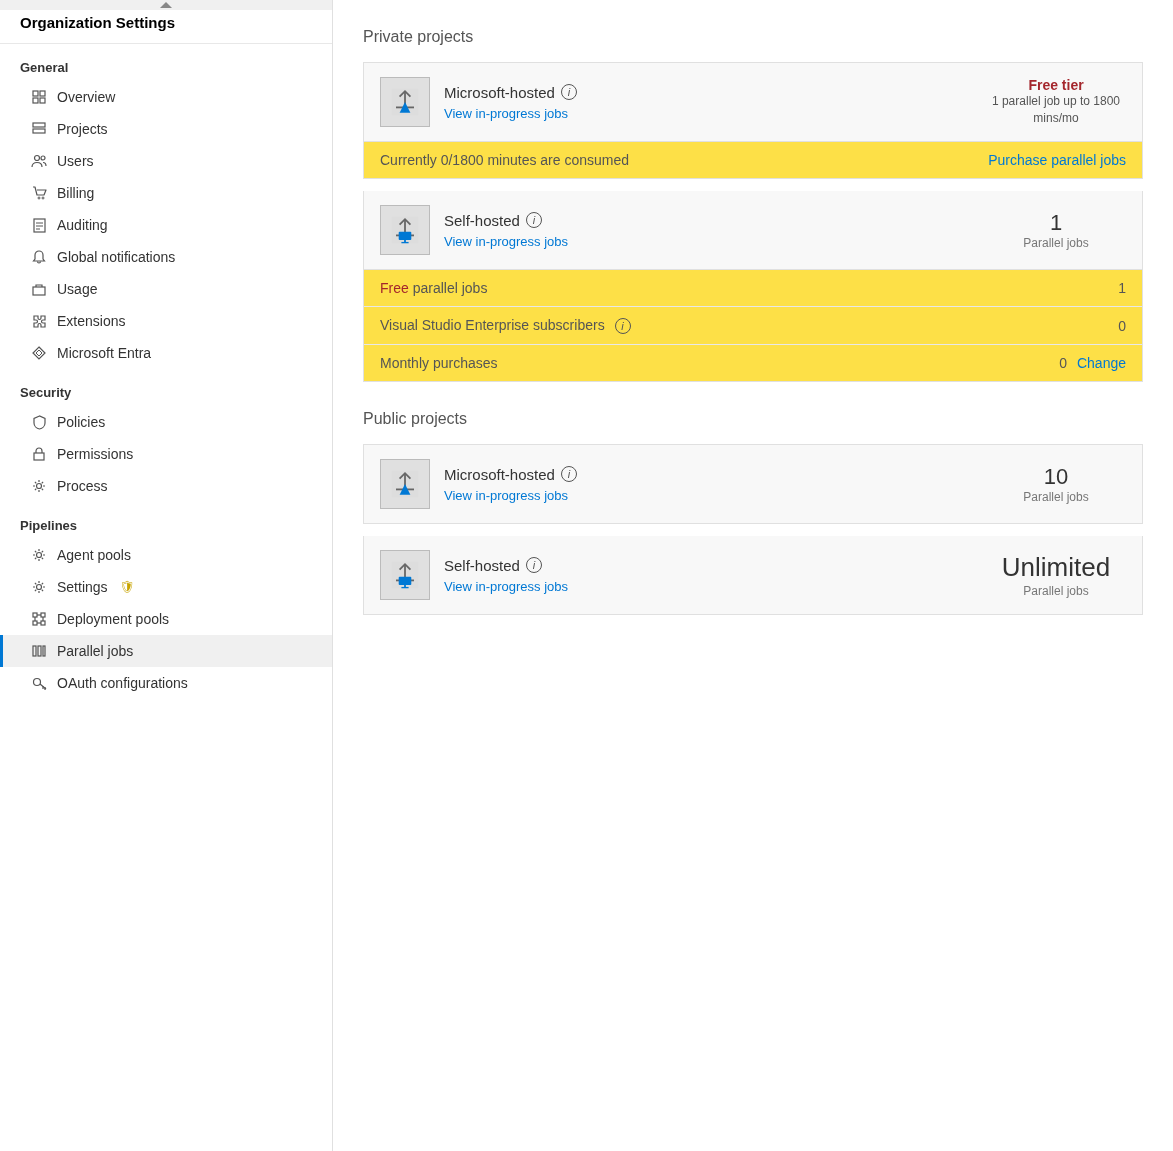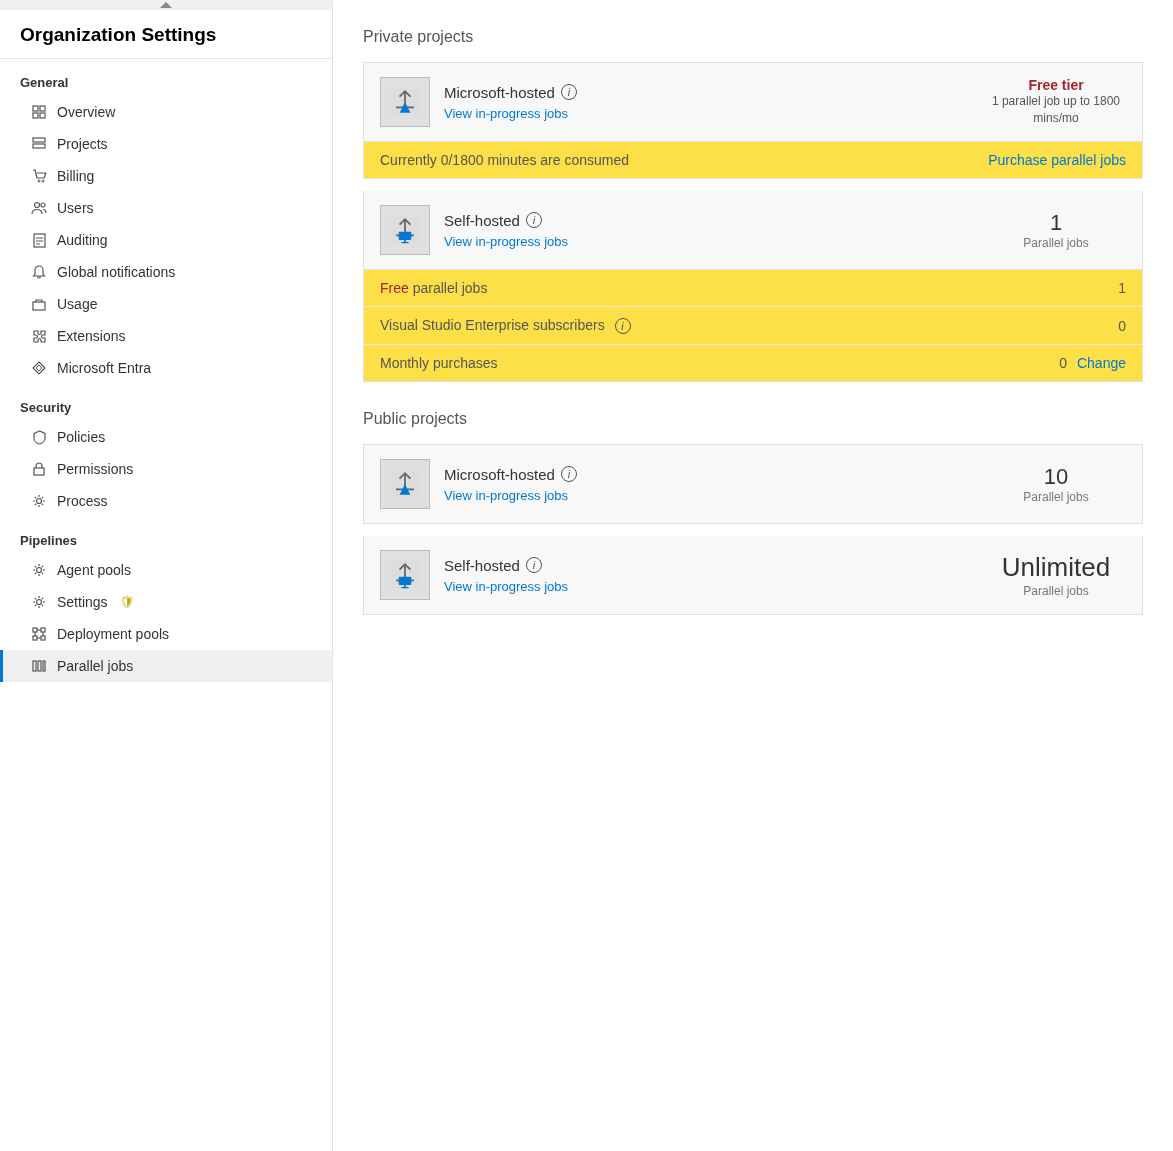--- a/index.html
+++ b/index.html
@@ -19,23 +19,23 @@
       width: 333px;
       min-width: 333px;
       background: #fff;
       border-right: 1px solid #e0e0e0;
       overflow-y: auto;
       display: flex;
       flex-direction: column;
     }
 
     .sidebar-title {
-      font-size: 19px;
+      font-size: 15px;
       font-weight: 700;
-      padding: 14px 20px 12px 20px;
+      padding: 4px 20px 12px 20px;
       color: #000;
       border-bottom: 1px solid #e8e8e8;
     }
 
     .sidebar-section-header {
       font-size: 13px;
       font-weight: 700;
       color: #333;
       padding: 16px 20px 6px 20px;
     }
@@ -296,39 +296,39 @@
       <svg width="14" height="14" viewBox="0 0 14 14" fill="none" xmlns="http://www.w3.org/2000/svg">
         <rect x="1" y="1" width="12" height="4" stroke="#555" stroke-width="1.2" fill="none"></rect>
         <rect x="1" y="7" width="12" height="4" stroke="#555" stroke-width="1.2" fill="none"></rect>
       </svg>
     </span>
     <span>Projects</span>
   </div>
 
   <div class="sidebar-item">
     <span class="sidebar-icon">
-      <svg width="15" height="14" viewBox="0 0 15 14" fill="none" xmlns="http://www.w3.org/2000/svg">
-        <path d="M1 1h2l2 8h7l2-5H5" stroke="#555" stroke-width="1.2" fill="none" stroke-linejoin="round"></path>
-        <circle cx="7" cy="12" r="1" stroke="#555" stroke-width="1" fill="none"></circle>
-        <circle cx="11" cy="12" r="1" stroke="#555" stroke-width="1" fill="none"></circle>
-      </svg>
-    </span>
-    <span>Billing</span>
-  </div>
-
-  <div class="sidebar-item">
-    <span class="sidebar-icon">
       <svg width="16" height="14" viewBox="0 0 16 14" fill="none" xmlns="http://www.w3.org/2000/svg">
         <circle cx="6" cy="4" r="2.5" stroke="#555" stroke-width="1.2" fill="none"></circle>
         <path d="M1 13c0-3 2-4.5 5-4.5s5 1.5 5 4.5" stroke="#555" stroke-width="1.2" fill="none"></path>
         <circle cx="12" cy="4" r="2" stroke="#555" stroke-width="1.2" fill="none"></circle>
         <path d="M12 8.5c1.5 0 3 1 3 3.5" stroke="#555" stroke-width="1.2" fill="none"></path>
       </svg>
     </span>
     <span>Users</span>
+  </div>
+
+  <div class="sidebar-item">
+    <span class="sidebar-icon">
+      <svg width="15" height="14" viewBox="0 0 15 14" fill="none" xmlns="http://www.w3.org/2000/svg">
+        <path d="M1 1h2l2 8h7l2-5H5" stroke="#555" stroke-width="1.2" fill="none" stroke-linejoin="round"></path>
+        <circle cx="7" cy="12" r="1" stroke="#555" stroke-width="1" fill="none"></circle>
+        <circle cx="11" cy="12" r="1" stroke="#555" stroke-width="1" fill="none"></circle>
+      </svg>
+    </span>
+    <span>Billing</span>
   </div>
 
   <div class="sidebar-item">
     <span class="sidebar-icon">
       <svg width="13" height="15" viewBox="0 0 13 15" fill="none" xmlns="http://www.w3.org/2000/svg">
         <rect x="1" y="1" width="11" height="13" stroke="#555" stroke-width="1.2" fill="none"></rect>
         <line x1="3" y1="5" x2="10" y2="5" stroke="#555" stroke-width="1"></line>
         <line x1="3" y1="8" x2="10" y2="8" stroke="#555" stroke-width="1"></line>
         <line x1="3" y1="11" x2="7" y2="11" stroke="#555" stroke-width="1"></line>
       </svg>
@@ -450,20 +450,31 @@
     <span class="sidebar-icon">
       <svg width="14" height="12" viewBox="0 0 14 12" fill="none" xmlns="http://www.w3.org/2000/svg">
         <rect x="1" y="1" width="3" height="10" stroke="#555" stroke-width="1.2" fill="none"></rect>
         <rect x="6" y="1" width="3" height="10" stroke="#555" stroke-width="1.2" fill="none"></rect>
         <rect x="11" y="1" width="2" height="10" stroke="#555" stroke-width="1.2" fill="none"></rect>
       </svg>
     </span>
     <span>Parallel jobs</span>
   </div>
 
+  <div class="sidebar-item">
+    <span class="sidebar-icon">
+      <svg width="15" height="13" viewBox="0 0 15 13" fill="none" xmlns="http://www.w3.org/2000/svg">
+        <circle cx="5" cy="5" r="3.5" stroke="#555" stroke-width="1.2" fill="none"></circle>
+        <path d="M8 7l6 5" stroke="#555" stroke-width="1.2"></path>
+        <line x1="11" y1="9" x2="11" y2="12" stroke="#555" stroke-width="1.2"></line>
+        <line x1="13" y1="10" x2="13" y2="13" stroke="#555" stroke-width="1.2"></line>
+      </svg>
+    </span>
+    <span>OAuth configurations</span>
+  </div>
 </div>
 
 <div class="main-content">
 
   <div class="section-block">
     <div class="section-title">Private projects</div>
 
     <div class="card">
       <div class="card-row">
         <div class="agent-icon">

